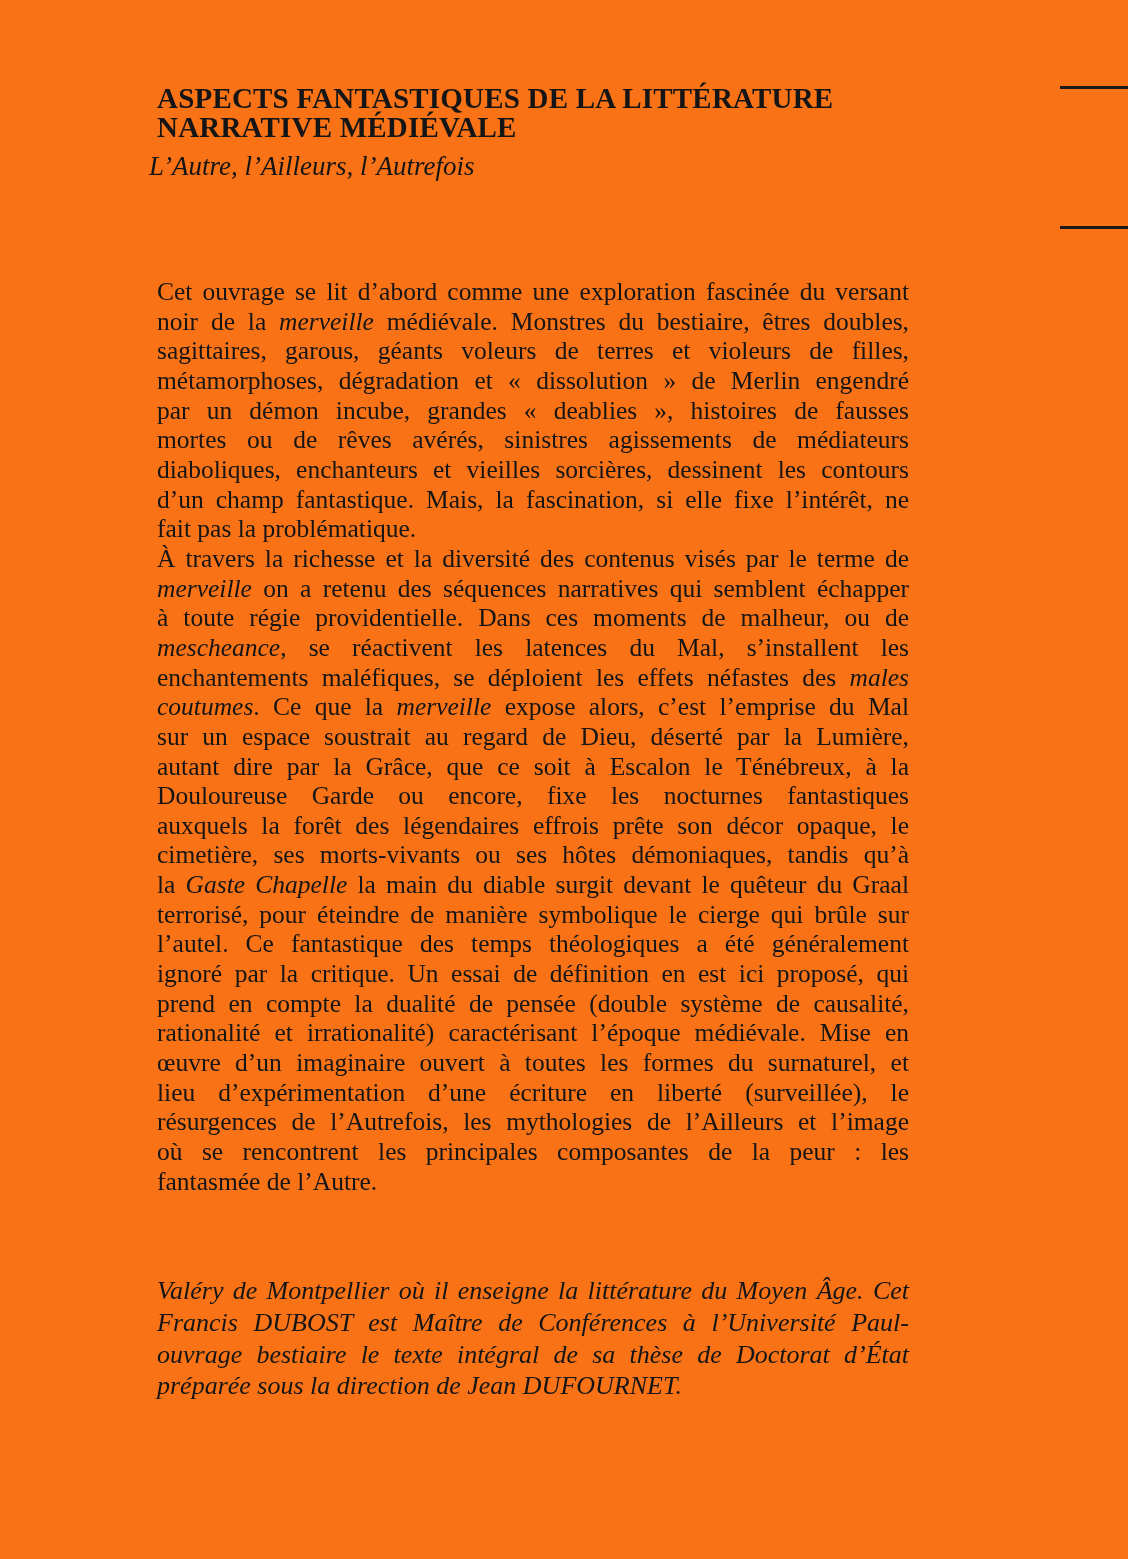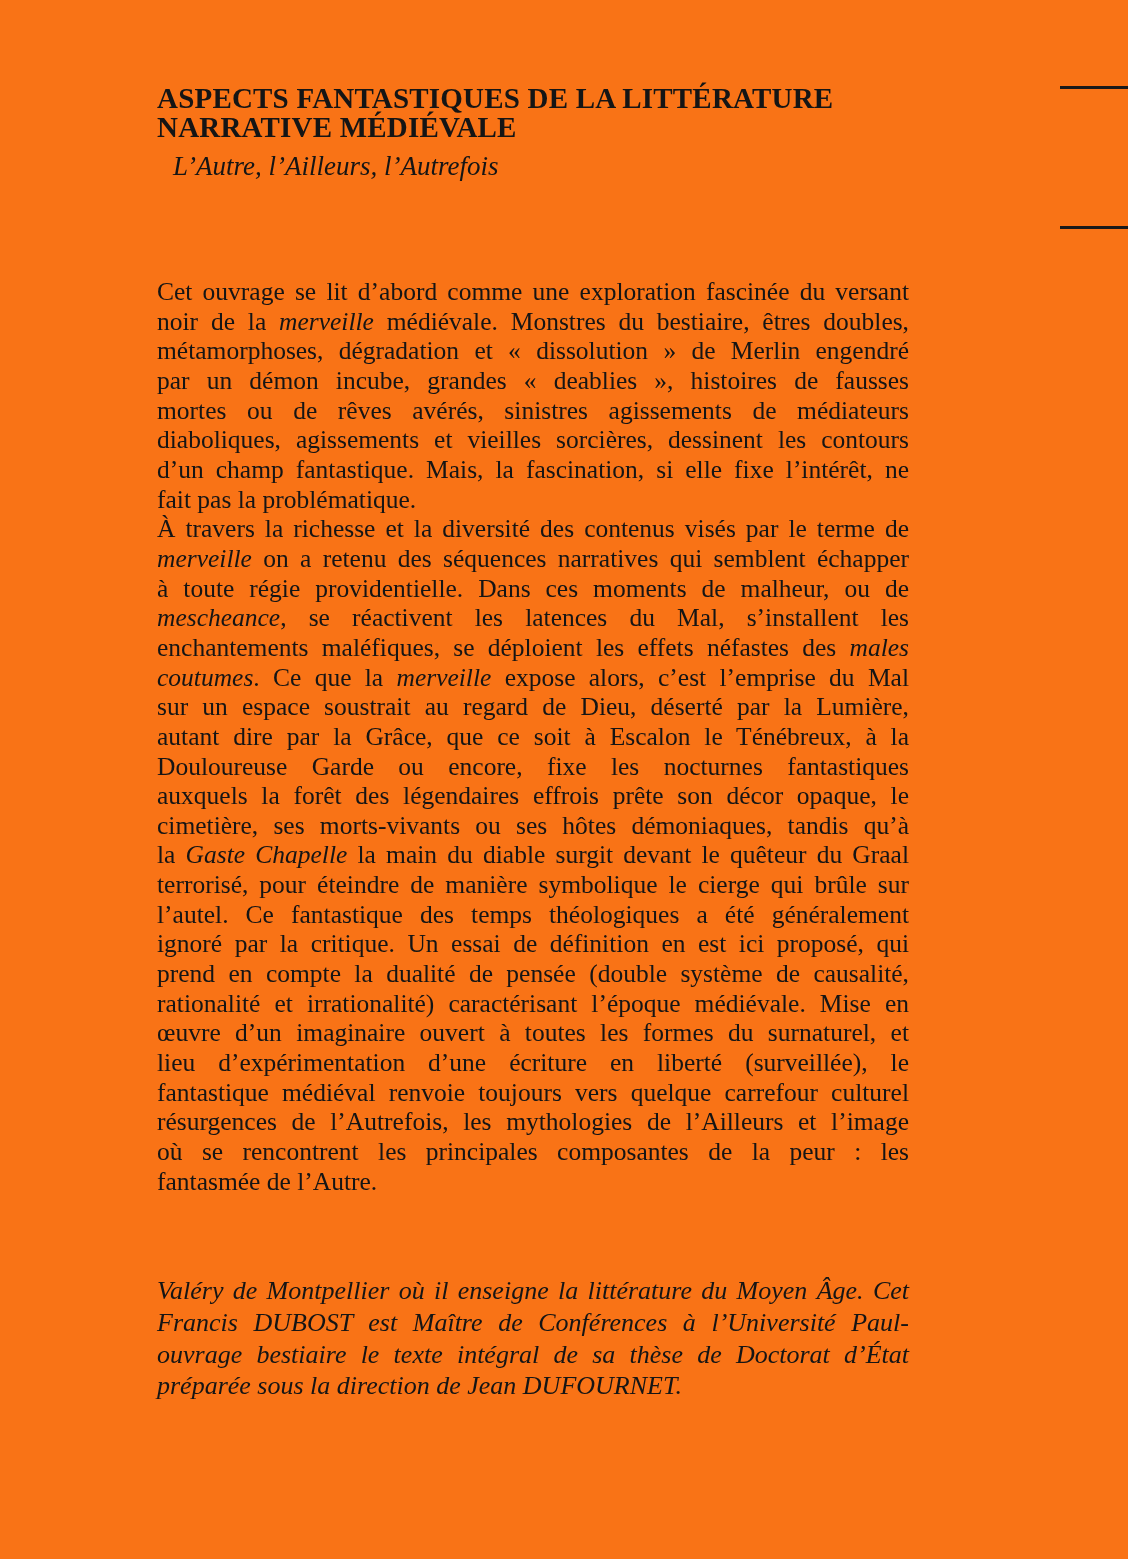--- a/index.html
+++ b/index.html
@@ -34,21 +34,21 @@
     left: 157px;
     top: 84px;
     width: 752px;
     font-weight: bold;
     font-size: 29px;
     line-height: 28.5px;
     letter-spacing: 0.2px;
   }
   .subtitle {
     position: absolute;
-    left: 173px;
+    left: 149px;
     top: 151px;
     width: 752px;
     font-style: italic;
     font-size: 27px;
     line-height: 30px;
   }
 
   
   .body-text {
     position: absolute;
@@ -95,24 +95,25 @@
   <header class="title-block">
     <div class="title-line">ASPECTS FANTASTIQUES DE LA LITTÉRATURE</div>
     <div class="title-line">NARRATIVE MÉDIÉVALE</div>
   </header>
 
   <div class="subtitle">L’Autre, l’Ailleurs, l’Autrefois</div>
 
   <main class="body-text" id="body-text">
       <div class="line">Cet ouvrage se lit d’abord comme une exploration fascinée du versant</div>
       <div class="line">noir de la <i>merveille</i> médiévale. Monstres du bestiaire, êtres doubles,</div>
+      <div class="line">sagittaires, garous, géants voleurs de terres et violeurs de filles,</div>
       <div class="line">métamorphoses, dégradation et « dissolution » de Merlin engendré</div>
       <div class="line">par un démon incube, grandes « deablies », histoires de fausses</div>
       <div class="line">mortes ou de rêves avérés, sinistres agissements de médiateurs</div>
-      <div class="line">diaboliques, agissements et vieilles sorcières, dessinent les contours</div>
+      <div class="line">diaboliques, enchanteurs et vieilles sorcières, dessinent les contours</div>
       <div class="line">d’un champ fantastique. Mais, la fascination, si elle fixe l’intérêt, ne</div>
       <div class="line last">fait pas la problématique.</div>
       <div class="line">À travers la richesse et la diversité des contenus visés par le terme de</div>
       <div class="line"><i>merveille</i> on a retenu des séquences narratives qui semblent échapper</div>
       <div class="line">à toute régie providentielle. Dans ces moments de malheur, ou de</div>
       <div class="line"><i>mescheance</i>, se réactivent les latences du Mal, s’installent les</div>
       <div class="line">enchantements maléfiques, se déploient les effets néfastes des <i>males</i></div>
       <div class="line"><i>coutumes</i>. Ce que la <i>merveille</i> expose alors, c’est l’emprise du Mal</div>
       <div class="line">sur un espace soustrait au regard de Dieu, déserté par la Lumière,</div>
       <div class="line">autant dire par la Grâce, que ce soit à Escalon le Ténébreux, à la</div>
@@ -120,21 +121,20 @@
       <div class="line">auxquels la forêt des légendaires effrois prête son décor opaque, le</div>
       <div class="line">cimetière, ses morts-vivants ou ses hôtes démoniaques, tandis qu’à</div>
       <div class="line">la <i>Gaste Chapelle</i> la main du diable surgit devant le quêteur du Graal</div>
       <div class="line">terrorisé, pour éteindre de manière symbolique le cierge qui brûle sur</div>
       <div class="line">l’autel. Ce fantastique des temps théologiques a été généralement</div>
       <div class="line">ignoré par la critique. Un essai de définition en est ici proposé, qui</div>
       <div class="line">prend en compte la dualité de pensée (double système de causalité,</div>
       <div class="line">rationalité et irrationalité) caractérisant l’époque médiévale. Mise en</div>
       <div class="line">œuvre d’un imaginaire ouvert à toutes les formes du surnaturel, et</div>
       <div class="line">lieu d’expérimentation d’une écriture en liberté (surveillée), le</div>
-      <div class="line">fantastique médiéval renvoie toujours vers quelque carrefour culturel</div>
       <div class="line">résurgences de l’Autrefois, les mythologies de l’Ailleurs et l’image</div>
       <div class="line">où se rencontrent les principales composantes de la peur : les</div>
       <div class="line last">fantasmée de l’Autre.</div>
     </main>
 
   <footer class="bio-text" id="bio-text">
       <div class="line">Valéry de Montpellier où il enseigne la littérature du Moyen Âge. Cet</div>
       <div class="line">Francis DUBOST est Maître de Conférences à l’Université Paul-</div>
       <div class="line">ouvrage bestiaire le texte intégral de sa thèse de Doctorat d’État</div>
       <div class="line last">préparée sous la direction de Jean DUFOURNET.</div>

